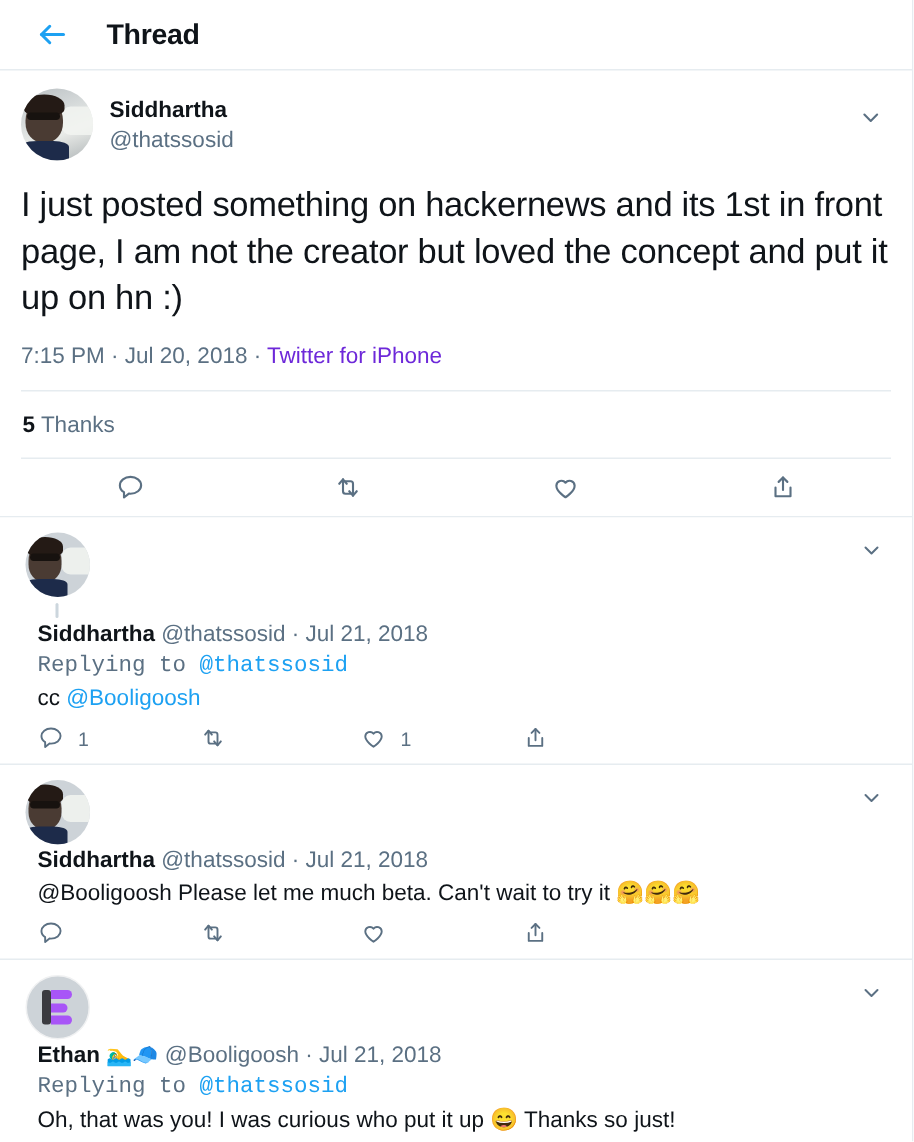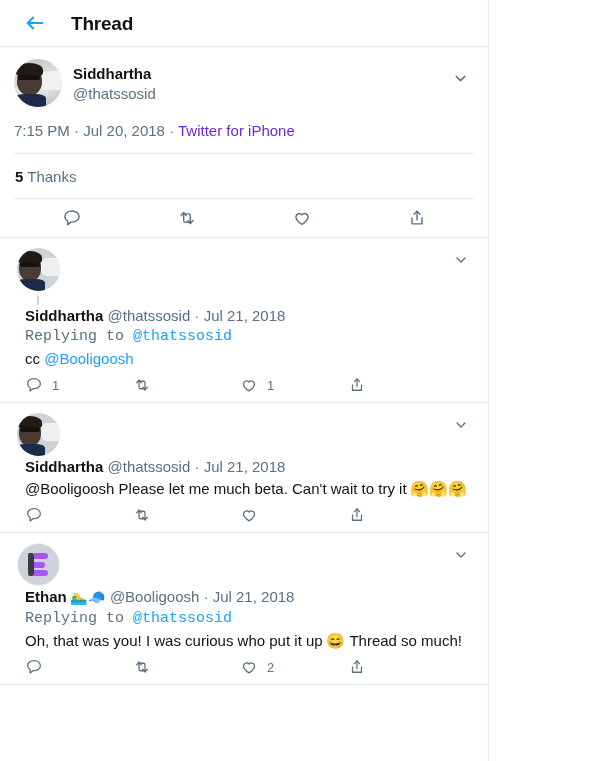--- a/index.html
+++ b/index.html
@@ -10,21 +10,21 @@
   body {
     width: 609px;
     height: 761px;
     background: #ffffff;
     font-family: "Liberation Sans", sans-serif;
     color: #14171a;
     overflow: hidden;
     position: relative;
   }
   .page {
-    width: 489px;
+    width: 609px;
     height: 761px;
     background: #ffffff;
     position: relative;
     border-right: 1px solid #e6ecf0;
   }
 
   
   .header {
     height: 47px;
     display: flex;
@@ -368,20 +368,21 @@
         <div class="mt-name">Siddhartha</div>
         <div class="mt-handle">@thatssosid</div>
       </div>
       <div class="caret">
         <svg class="icon" width="17" height="17" viewBox="0 0 24 24" fill="none" stroke="#5B7083" stroke-width="2" stroke-linecap="round" stroke-linejoin="round">
           <polyline points="6,9 12,15 18,9"></polyline>
         </svg>
       </div>
     </div>
 
+    <div class="mt-text">I just posted something on hackernews and its 1st in front page, I am not the creator but loved the concept and put it up on hn :)</div>
 
     <div class="mt-meta">
       <span>7:15 PM</span>
       <span>·</span>
       <span>Jul 20, 2018</span>
       <span>·</span>
       <span class="src">Twitter for iPhone</span>
     </div>
 
     <div class="mt-stats">
@@ -557,21 +558,21 @@
         <span class="r-name">Ethan</span>
         <span class="r-emoji">🏊‍♂️🧢</span>
         <span class="r-handle">@Booligoosh</span>
         <span class="r-dot">·</span>
         <span class="r-date">Jul 21, 2018</span>
       </div>
       <div class="r-replying">
         <span>Replying to</span>
         <span class="mention">@thatssosid</span>
       </div>
-      <div class="r-text">Oh, that was you! I was curious who put it up 😄 Thread so much!</div>
+      <div class="r-text">Oh, that was you! I was curious who put it up 😄 Thanks so just!</div>
       <div class="r-actions">
         <div class="act">
           <svg class="icon" width="18" height="18" viewBox="0 0 24 24" fill="none" stroke="#5B7083" stroke-width="1.7" stroke-linecap="round" stroke-linejoin="round">
             <path d="M12 3.5c-4.7 0-8.5 3-8.5 6.8 0 2.2 1.3 4.2 3.3 5.4v4.3l3.9-3.1c.4.05.85.07 1.3.07 4.7 0 8.5-3 8.5-6.7S16.7 3.5 12 3.5z"></path>
           </svg>
           <span class="cnt"></span>
         </div>
         <div class="act">
           <svg class="icon" width="18" height="18" viewBox="0 0 24 24" fill="none" stroke="#5B7083" stroke-width="1.7" stroke-linecap="round" stroke-linejoin="round">
             <polyline points="5,9 8,5.5 11,9"></polyline>

